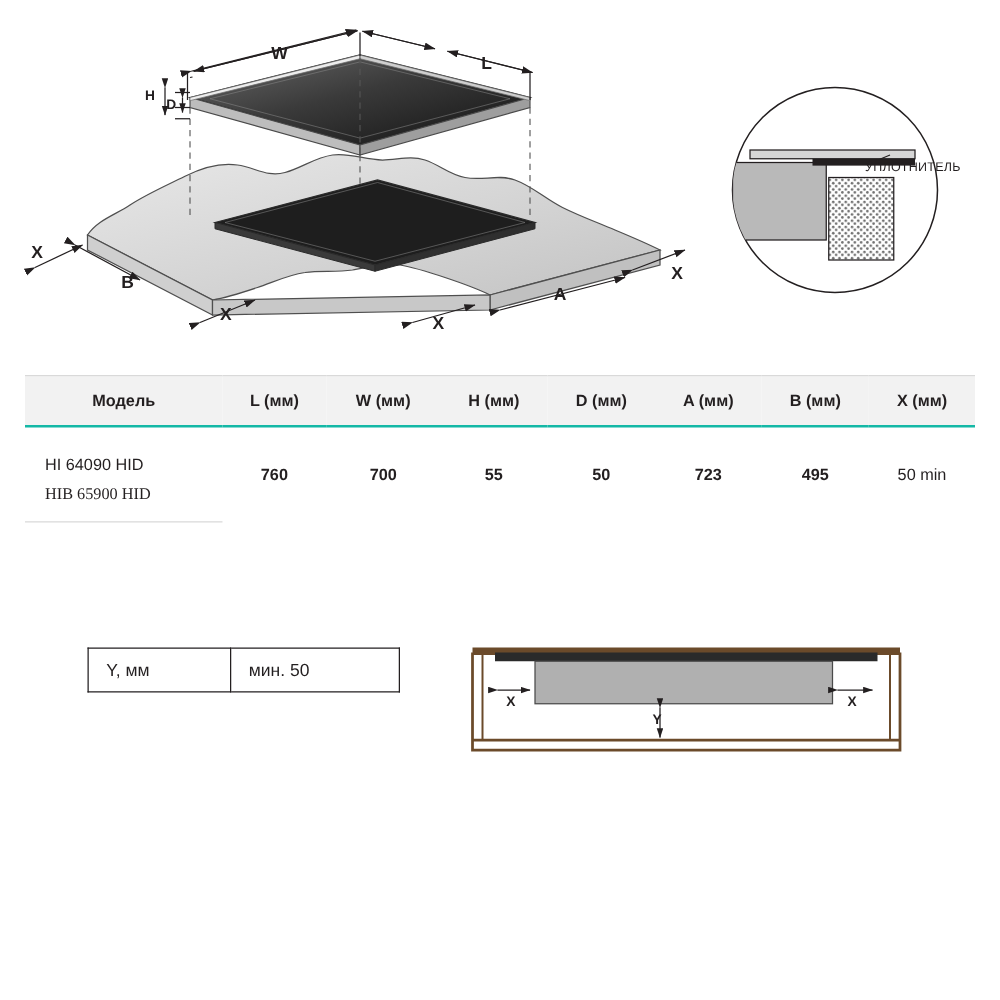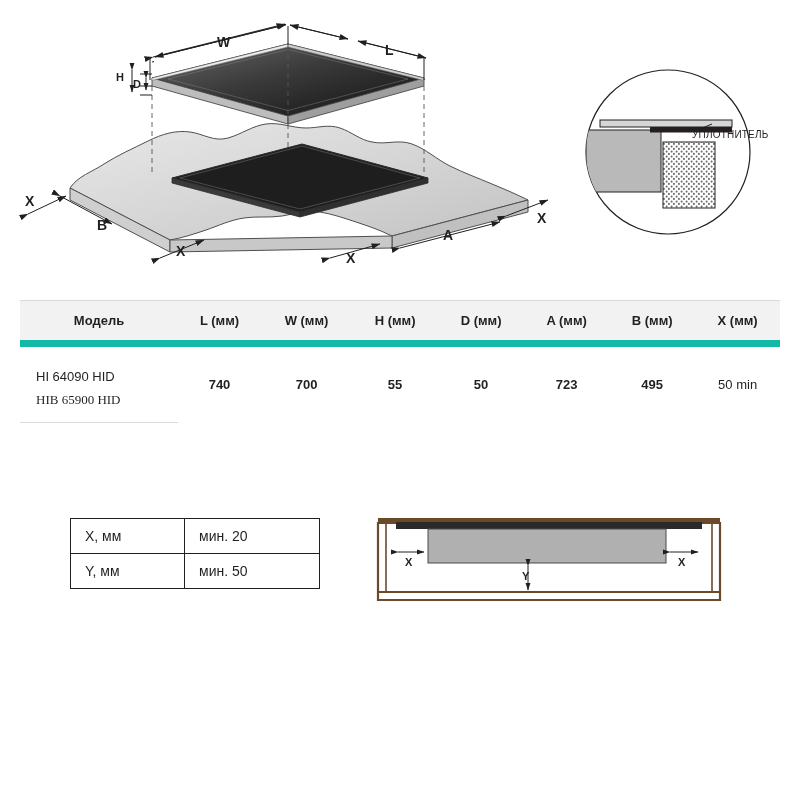--- a/index.html
+++ b/index.html
@@ -33,21 +33,21 @@
     font-size: 13px;
   }
   .dim-table thead th {
     background: #f2f2f2;
     font-weight: bold;
     font-size: 13px;
     padding: 12px 4px;
     text-align: center;
     color: #231f20;
     border-top: 1px solid #d9d9d9;
-    border-bottom: 7px solid #14b8a6;
+    border-bottom: 2px solid #14b8a6;
   }
   .dim-table thead th.first-col {
     text-align: center;
     width: 150px;
   }
   .dim-table tbody td {
     padding: 4px 4px;
     text-align: center;
     font-size: 13px;
     color: #231f20;
@@ -295,38 +295,34 @@
       <th>H (мм)</th>
       <th>D (мм)</th>
       <th>A (мм)</th>
       <th>B (мм)</th>
       <th>X (мм)</th>
     </tr>
   </thead>
   <tbody>
     <tr>
       <td class="first-col pad-top">HI 64090 HID</td>
-      <td class="val" rowspan="2">740</td>
+      <td class="val" rowspan="2">760</td>
       <td class="val" rowspan="2">700</td>
       <td class="val" rowspan="2">55</td>
       <td class="val" rowspan="2">50</td>
       <td class="val" rowspan="2">723</td>
       <td class="val" rowspan="2">495</td>
       <td rowspan="2">50 min</td>
     </tr>
     <tr class="last">
       <td class="first-col pad-bot">HIB 65900 HID</td>
     </tr>
   </tbody>
 </table>
 
 <table class="xy-table">
   <tbody>
     <tr>
-      <td class="label">X, мм</td>
-      <td>мин. 20</td>
-    </tr>
-    <tr>
       <td class="label">Y, мм</td>
       <td>мин. 50</td>
     </tr>
   </tbody>
 </table>
 
 </body></html>

